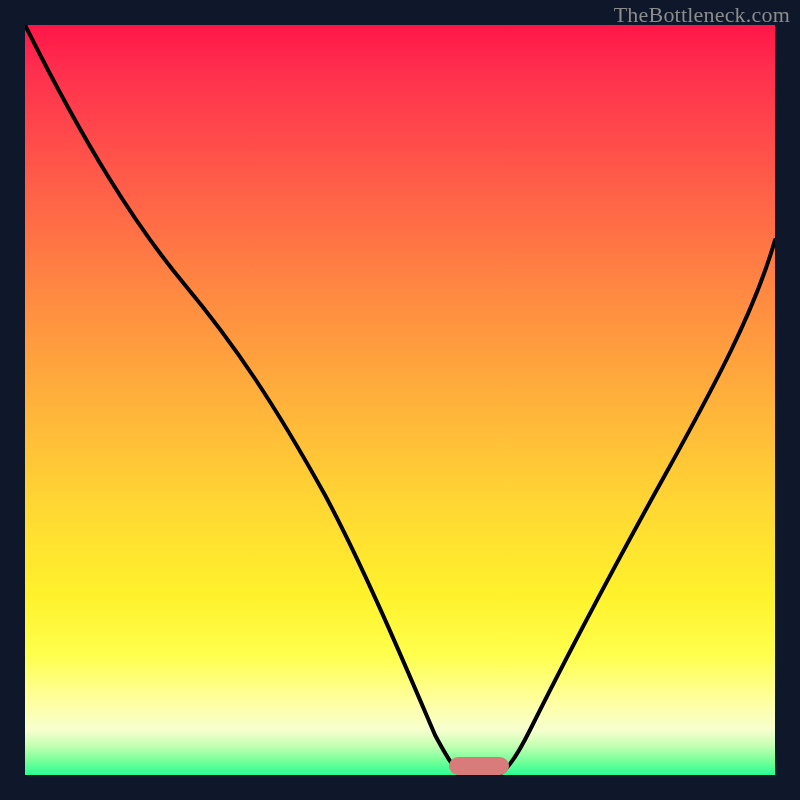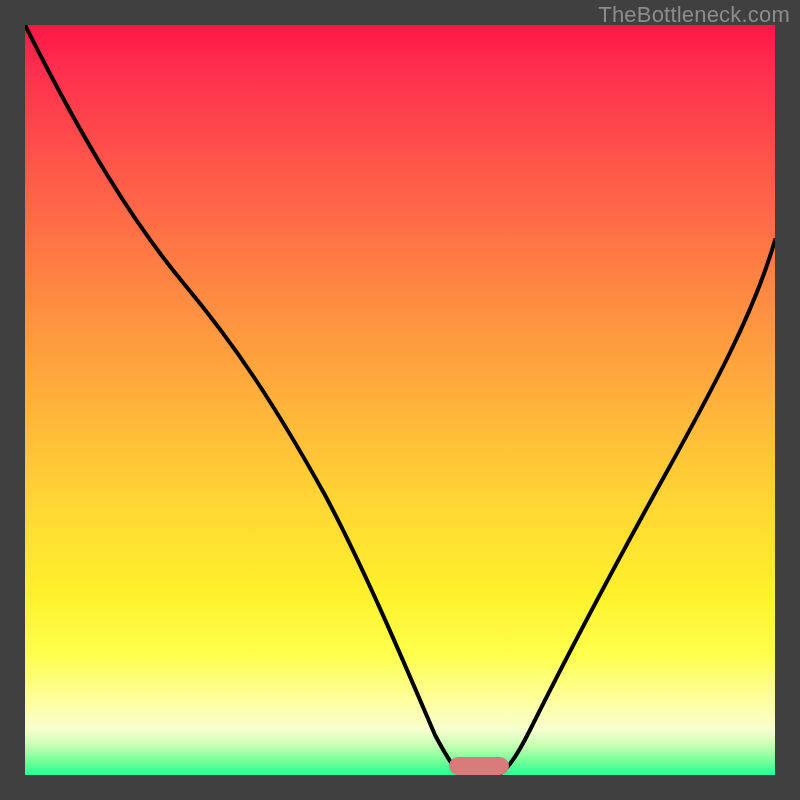--- a/index.html
+++ b/index.html
@@ -8,21 +8,22 @@
     width: 800px;
     height: 800px;
     background: #000;
     font-family: Arial, Helvetica, sans-serif;
     overflow: hidden;
   }
   .frame {
     position: relative;
     width: 800px;
     height: 800px;
-    background: #404040;
+    background: #0f172a;
+    font-family: Liberation Serif, serif;
   }
   .plot {
     position: absolute;
     left: 25px;
     top: 25px;
     width: 750px;
     height: 750px;
     
     background: linear-gradient(
       to bottom,

